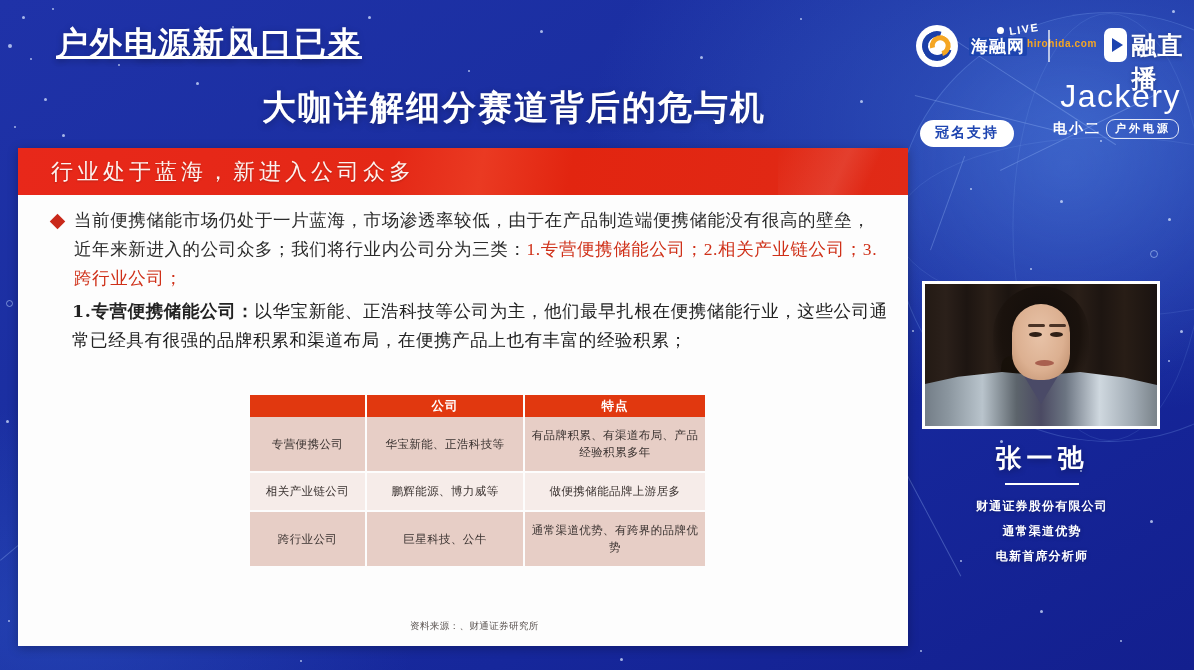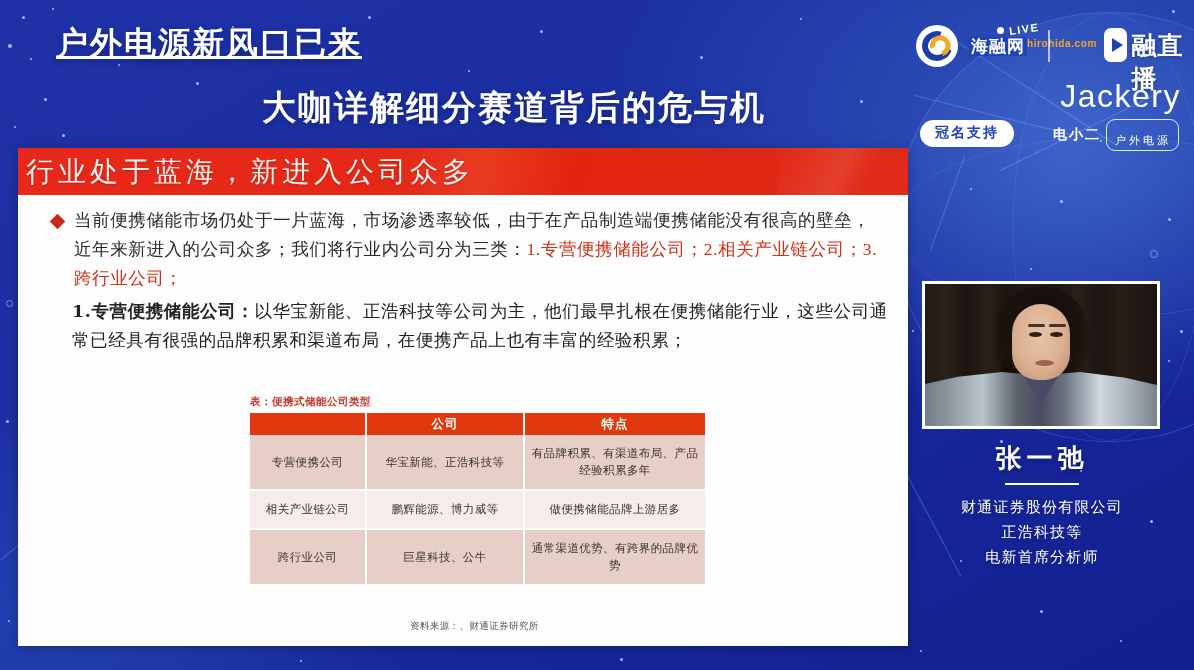--- a/index.html
+++ b/index.html
@@ -155,25 +155,25 @@
     position: absolute; right: 4px; top: 56px;
     font-size: 32px; color: #ffffff; font-weight: normal;
     letter-spacing: 1.5px;
   }
   .jackery-sub {
     position: absolute; right: 6px; top: 97px;
     display: flex; align-items: center; gap: 5px;
   }
   .jk-dxe { font-size: 14px; font-weight: bold; color: #ffffff; letter-spacing: 2px; }
   .jk-box {
-    font-size: 11px; font-weight: normal; color: #ffffff;
+    font-size: 11px; font-weight: bold; color: #ffffff;
     letter-spacing: 3px;
     border: 1px solid rgba(255,255,255,.85);
     border-radius: 9px;
-    padding: 13px 7px 2px 8px;
+    padding: 1px 7px 2px 8px;
   }
   .sponsor-chip {
     position: absolute; left: 7px; top: 98px;
     background: #ffffff;
     color: #1d44b0;
     font-size: 14px; font-weight: bold; letter-spacing: 2px;
     padding: 4px 15px 5px;
     border-radius: 14px;
     white-space: nowrap;
   }
@@ -192,23 +192,23 @@
     background: linear-gradient(100deg, #e8281a 0%, #e42816 42%, #ea3a22 52%, #e22510 62%, #e02a17 100%);
     display: flex; align-items: center;
   }
   #slide-titlebar::after {
     content: "";
     position: absolute; right: 0; top: 0; bottom: 0; width: 130px;
     background: linear-gradient(115deg, rgba(255,255,255,0) 0%, rgba(255,255,255,.10) 48%, rgba(255,255,255,0) 70%);
   }
   #slide-title {
     position: relative;
-    margin-left: 8px;
+    margin-left: 33px;
     font-family: Liberation Sans, sans-serif;
-    font-size: 28px;
+    font-size: 22px;
     color: #fdf2ef;
     letter-spacing: 4px;
     text-shadow: 0 1px 2px rgba(0,0,0,.2);
     z-index: 2;
   }
 
   #slide-body {
     position: relative;
     padding: 11px 20px 0 12px;
   }
@@ -389,21 +389,21 @@
     font-size: 26px; font-weight: bold; color: #ffffff;
     letter-spacing: 5px;
     text-shadow: 0 2px 6px rgba(0,0,0,.3);
   }
   #sp-rule {
     width: 74px; height: 2px;
     background: #ffffff;
     margin: 7px auto 9px;
   }
   .sp-line {
-    font-size: 15px; color: #ffffff; font-weight: normal;
+    font-size: 12px; color: #ffffff; font-weight: bold;
     letter-spacing: 1.2px;
     line-height: 25px;
     text-shadow: 0 1px 4px rgba(0,0,0,.26);
   }
 </style>
 </head>
 <body>
 
 <div id="stage">
 
@@ -505,21 +505,20 @@
 
       <div class="para-row">
         <div class="bullet-diamond"></div>
         <div class="para-text"><span>当前便携储能市场仍处于一片蓝海，市场渗透率较低，由于在产品制造端便携储能没有很高的壁垒，近年来新进入的公司众多；我们将行业内公司分为三类：</span><span class="red num">1.专营便携储能公司；2.相关产业链公司；3.跨行业公司；</span></div>
       </div>
 
       <div class="para2"><b>1.专营便携储能公司：</b><span>以华宝新能、正浩科技等公司为主，他们最早扎根在便携储能行业，这些公司通常已经具有很强的品牌积累和渠道布局，在便携产品上也有丰富的经验积累；</span></div>
     </div>
 
     <div id="table-block">
-      <div id="table-caption">表：便携式储能公司类型</div>
 
       <table>
         <colgroup>
             <col class="c1">
             <col class="c2">
             <col class="c3">
           </colgroup>
         <thead>
           <tr>
             <th></th>
@@ -561,17 +560,17 @@
     <div class="vid-brow r"></div>
     <div class="vid-eye l"></div>
     <div class="vid-eye r"></div>
     <div class="vid-lip"></div>
   </div>
 
   <div id="speaker">
     <div id="sp-name">张一弛</div>
     <div id="sp-rule"></div>
     <div class="sp-line">财通证券股份有限公司</div>
-    <div class="sp-line">正浩科技等</div>
+    <div class="sp-line">通常渠道优势</div>
     <div class="sp-line">电新首席分析师</div>
   </div>
 
 </div>
 
 </body></html>

